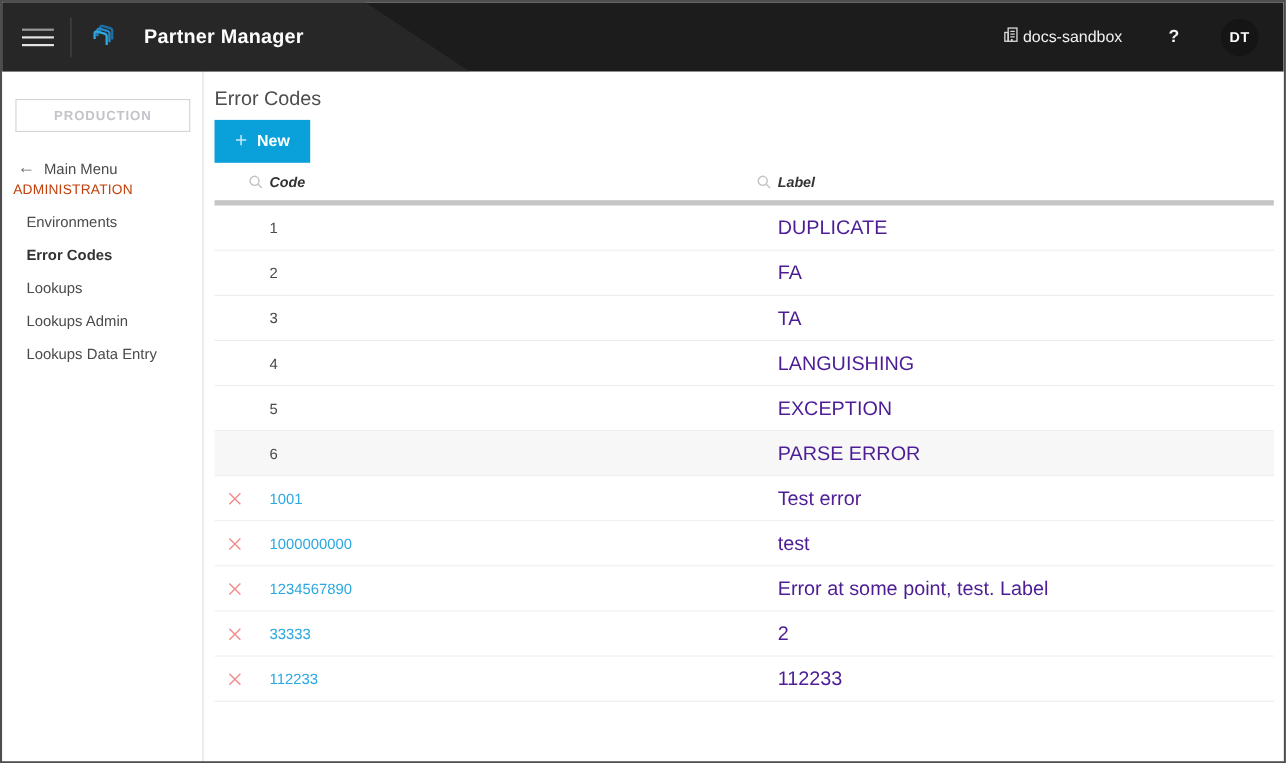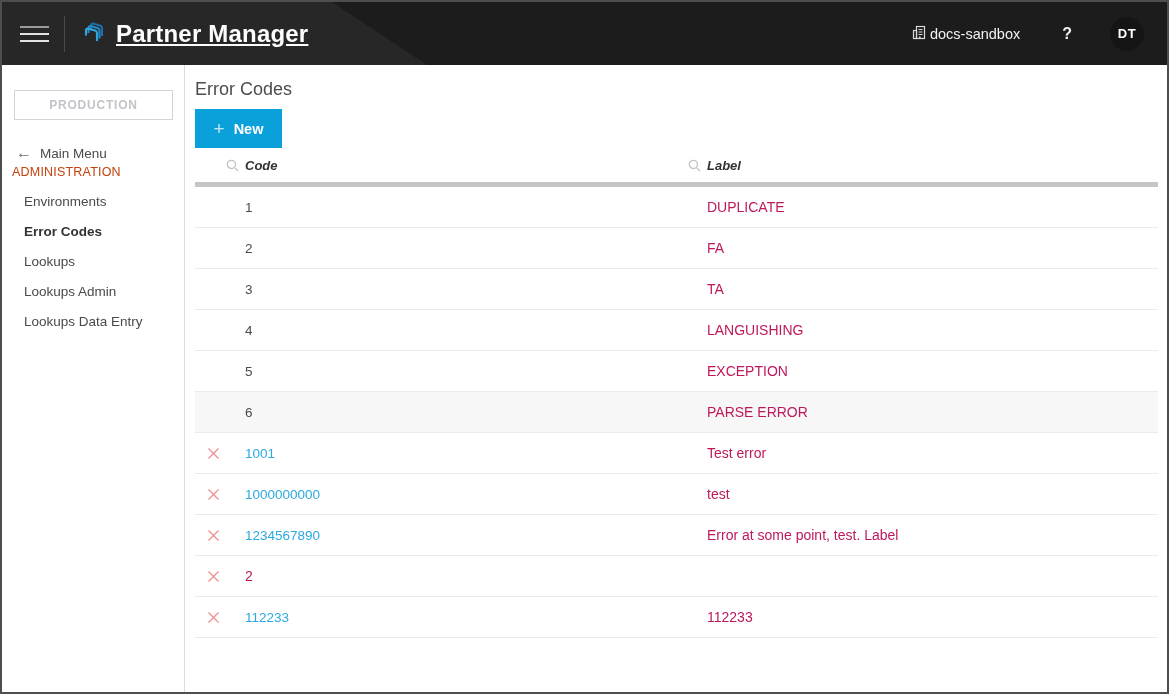--- a/index.html
+++ b/index.html
@@ -26,21 +26,21 @@
     content: ""; position: absolute; left: 0; top: 0; bottom: 0; width: 430px;
     background: #272727;
     clip-path: polygon(0 0, 330px 0, 425px 100%, 0 100%);
   }
   .topbar > * { position: relative; z-index: 1; }
   .hamburger { width: 29px; display: flex; flex-direction: column; gap: 5px; cursor: pointer; }
   .hamburger span { display: block; height: 2px; background: #e3e3e3; }
   .hamburger span:first-child { background: #9a9a9a; }
   .topbar-divider { width: 1px; height: 36px; background: #4a4a4a; margin: 0 15px; }
   .logo { width: 27px; height: 27px; display: flex; align-items: center; justify-content: center; }
-  .app-title { font-size: 24px; font-weight: 600; letter-spacing: .2px; margin-left: 9px; color: #fdfdfd; text-decoration: underline; }
+  .app-title { font-size: 18px; font-weight: 600; letter-spacing: .2px; margin-left: 24px; color: #fdfdfd; }
   .topbar-spacer { flex: 1; }
   .env { display: flex; align-items: center; gap: 2px; font-size: 14.5px; color: #f2f2f2; cursor: pointer; }
   .help { margin-left: 42px; font-size: 16px; font-weight: 700; color: #f2f2f2; cursor: pointer; }
   .avatar {
     margin-left: 38px;
     width: 34px; height: 34px; border-radius: 50%;
     background: #151515;
     display: flex; align-items: center; justify-content: center;
     font-size: 13px; font-weight: 600; color: #ffffff; letter-spacing: .5px;
     cursor: pointer;
@@ -90,21 +90,21 @@
   .thead { height: 34px; }
   .th { display: flex; align-items: center; gap: 6px; position: relative; left: -19px; cursor: pointer; }
   .th span { font-size: 13px; font-weight: 700; color: #333; font-style: italic; }
   .thick-bar { height: 5px; background: #c5c5c5; }
   .trow { height: 41px; border-bottom: 1px solid #ebebeb; background: #fff; }
   .trow.highlight { background: #f7f7f7; }
   .x-cell { padding-left: 12px; display: flex; align-items: center; }
   .x-cell.clickable { cursor: pointer; }
   .code-cell { font-size: 13.5px; color: #4a4a4a; }
   .code-cell.link { color: #2ba9e0; cursor: pointer; }
-  .label-cell { font-size: 14px; color: #be185d; white-space: nowrap; overflow: hidden; }
+  .label-cell { font-size: 18px; color: #4c1d95; white-space: nowrap; overflow: hidden; }
   .search-icon { flex: 0 0 auto; }
 </style>
 </head>
 <body>
 
 <div class="app">
 
   <header class="topbar">
     <div class="hamburger">
       <span></span>
@@ -259,20 +259,21 @@
         </div>
         <div class="trow">
           <div class="x-cell clickable">
             <svg width="13" height="13" viewBox="0 0 13 13">
                 <g stroke="#f08c8c" stroke-width="1.3">
                   <line x1="1.5" y1="1.5" x2="11.5" y2="11.5"></line>
                   <line x1="11.5" y1="1.5" x2="1.5" y2="11.5"></line>
                 </g>
               </svg>
           </div>
+          <div class="code-cell link">33333</div>
           <div class="label-cell">2</div>
         </div>
         <div class="trow">
           <div class="x-cell clickable">
             <svg width="13" height="13" viewBox="0 0 13 13">
                 <g stroke="#f08c8c" stroke-width="1.3">
                   <line x1="1.5" y1="1.5" x2="11.5" y2="11.5"></line>
                   <line x1="11.5" y1="1.5" x2="1.5" y2="11.5"></line>
                 </g>
               </svg>

